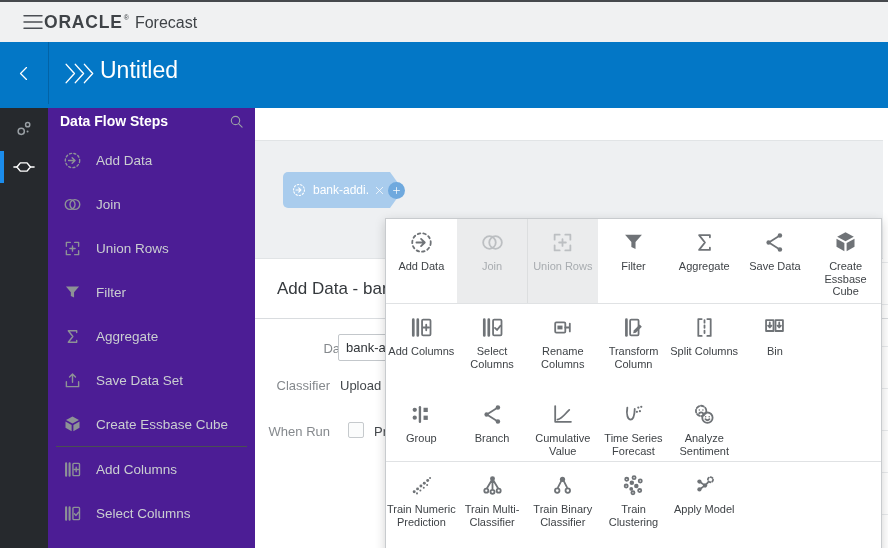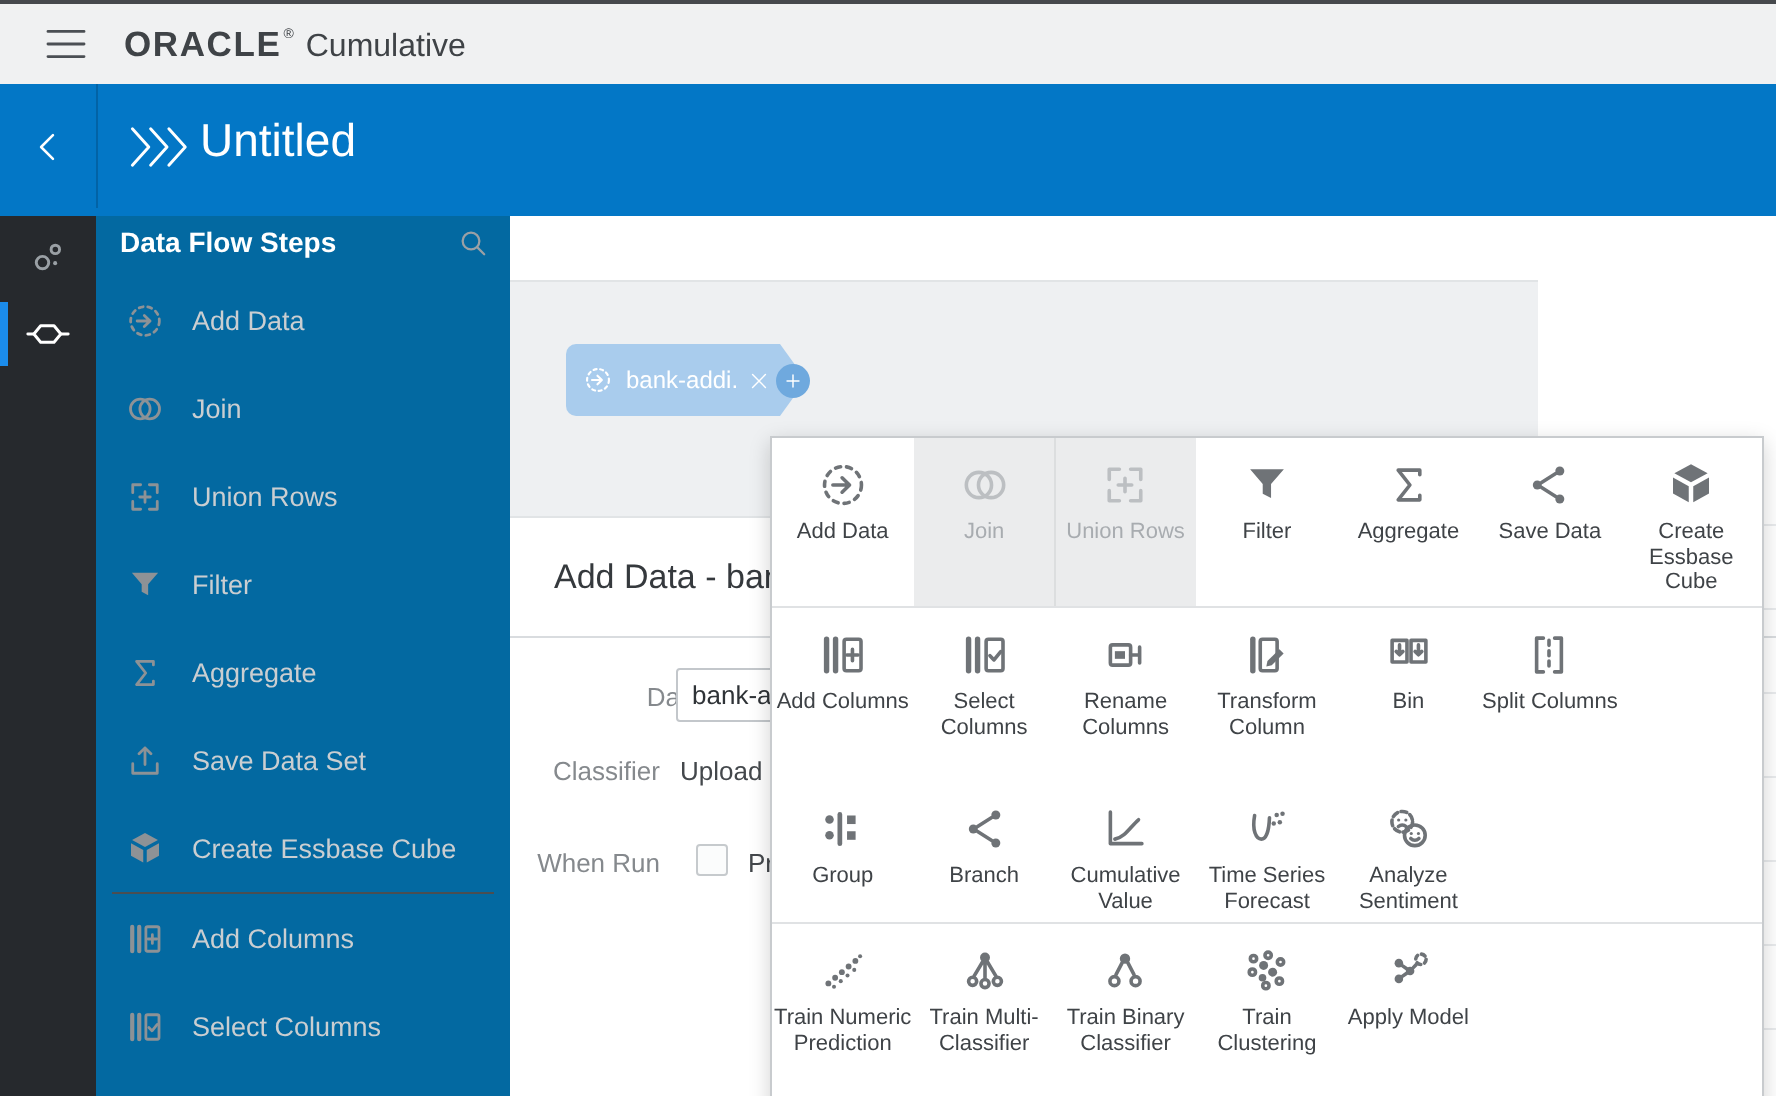--- a/index.html
+++ b/index.html
@@ -8,51 +8,51 @@
     font-family:"Liberation Sans","DejaVu Sans",sans-serif;
     background:#fff;-webkit-font-smoothing:antialiased;
   }
   .icon{display:inline-block;line-height:0;}
   .icon svg{width:100%;height:100%;}
 
   
   .window-edge{position:absolute;top:0;left:0;width:888px;height:2px;background:#46494d;z-index:60;}
   .topbar{position:absolute;top:2px;left:0;width:888px;height:40px;background:#f0f1f2;display:flex;align-items:center;z-index:10;}
   .hamburger{margin-left:22px;width:22px;height:18px;color:#4b4f54;cursor:pointer;}
-  .brand-wrap{margin-left:18px;display:flex;align-items:baseline;color:#3f4347;}
+  .brand-wrap{display:flex;align-items:baseline;color:#3f4347;}
   .brand{font-size:17.5px;font-weight:bold;letter-spacing:.8px;}
   .brand-mark{font-size:7px;margin-left:1px;align-self:flex-start;margin-top:2px;}
   .product{font-size:16px;margin-left:6px;font-weight:400;}
 
   .bluebar{position:absolute;top:42px;left:0;width:888px;height:66px;background:#0377c6;z-index:10;}
   .back-btn{position:absolute;left:0;top:0;width:48px;height:62px;display:flex;align-items:center;justify-content:center;color:#fff;cursor:pointer;}
   .back-btn .icon{width:19px;height:19px;}
   .bluebar-divider{position:absolute;left:48px;top:0;width:1px;height:62px;background:rgba(0,0,0,.16);}
   .flow-mark{position:absolute;left:63px;top:19px;width:31px;height:25px;color:#fff;}
   .doc-title{position:absolute;left:100px;top:15px;font-size:23px;color:#fff;font-weight:400;}
 
   
   .rail{position:absolute;left:0;top:104px;width:48px;height:444px;background:#26292d;z-index:9;padding-top:6px;box-sizing:border-box;}
   .rail-item{position:relative;height:38px;display:flex;align-items:center;justify-content:center;color:#9aa0a5;cursor:pointer;}
   .rail-item .icon{width:22px;height:22px;}
   .rail-item.selected{color:#fff;}
   .rail-item.selected::before{content:"";position:absolute;left:0;top:3px;bottom:3px;width:4px;background:#1b8ceb;}
 
   
-  .sidebar{position:absolute;left:48px;top:104px;width:207px;height:444px;background:#0369a1;z-index:9;overflow:hidden;}
+  .sidebar{position:absolute;left:48px;top:104px;width:207px;height:444px;background:#4c1d95;z-index:9;overflow:hidden;}
   .sb-header{display:flex;align-items:center;height:34px;padding:0 10px 0 12px;}
   .sb-title{flex:1;font-size:14px;font-weight:bold;color:#fff;}
   .sb-search{width:17px;height:17px;color:#9aa0a5;cursor:pointer;}
   .sb-item{height:44px;display:flex;align-items:center;padding-left:12px;color:#caced1;font-size:13.5px;cursor:pointer;}
   .sb-item .icon{width:21px;height:21px;color:#8d9296;margin-right:13px;margin-left:2px;flex:none;}
   .sb-divider{height:1px;background:#4a4e52;margin:0 8px;}
 
   
   .main{position:absolute;left:255px;top:104px;width:633px;height:444px;background:#fff;z-index:1;}
-  .canvas{position:absolute;left:0;top:36px;width:514px;height:117px;background:#eef0f2;border-top:1px solid #e1e4e6;border-bottom:1px solid #e1e4e6;}
+  .canvas{position:absolute;left:0;top:36px;width:628px;height:117px;background:#eef0f2;border-top:1px solid #e1e4e6;border-bottom:1px solid #e1e4e6;}
   .node{position:absolute;left:28px;top:31px;height:36px;display:flex;cursor:pointer;}
   .node-body{background:#a9cced;border-radius:5px 0 0 5px;display:flex;align-items:center;padding:0 1px 0 8px;}
   .node-icon{width:16px;height:16px;color:#fff;margin-right:6px;flex:none;}
   .node-label{color:#fff;font-size:12px;white-space:nowrap;}
   .node-close{border:none;background:none;padding:0 4px;margin-left:1px;color:#fff;cursor:pointer;line-height:0;}
   .node-close .icon{width:11px;height:11px;}
   .node-point{width:0;height:0;border-top:18px solid transparent;border-bottom:18px solid transparent;border-left:13px solid #a9cced;}
   .node-plus{position:absolute;left:133px;top:41px;width:17px;height:17px;border-radius:50%;background:#6fa9de;color:#fff;display:flex;align-items:center;justify-content:center;cursor:pointer;border:none;padding:0;}
   .node-plus .icon{width:11px;height:11px;}
 
@@ -93,21 +93,21 @@
 
 <div class="window-edge"></div>
 
 <div class="topbar">
   <span class="icon hamburger"><svg viewBox="0 0 24 20" stroke="currentColor" fill="none" stroke-width="1.6" stroke-linecap="round" stroke-linejoin="round">
         <path d="M2 3h20M2 10h20M2 17h20"></path>
       </svg></span>
   <div class="brand-wrap">
     <span class="brand">ORACLE</span>
     <span class="brand-mark">®</span>
-    <span class="product">Cumulative</span>
+    <span class="product">Forecast</span>
   </div>
 </div>
 
 <div class="bluebar">
   <div class="back-btn">
     <span class="icon"><svg viewBox="0 0 24 24" stroke="currentColor" fill="none" stroke-width="1.6" stroke-linecap="round" stroke-linejoin="round">
           <path d="M14.5 4.5L7 12l7.5 7.5"></path>
         </svg></span>
   </div>
   <div class="bluebar-divider"></div>
@@ -338,32 +338,32 @@
       <div class="menu-cell">
         <span class="icon"><svg viewBox="0 0 24 24" stroke="currentColor" fill="none" stroke-width="1.6" stroke-linecap="round" stroke-linejoin="round">
             <path d="M5.7 5v14" stroke-width="2.4"></path>
             <rect x="9" y="5" width="7.5" height="14" rx="1"></rect>
             <path d="M12.2 14.7l5.3-5.3 1.9 1.9-5.3 5.3-2.4.5z" fill="currentColor" stroke="none"></path>
           </svg></span>
         <div class="m-label">Transform Column</div>
       </div>
       <div class="menu-cell">
         <span class="icon"><svg viewBox="0 0 24 24" stroke="currentColor" fill="none" stroke-width="1.6" stroke-linecap="round" stroke-linejoin="round">
+            <path d="M9.5 4.5h-3v15h3M14.5 4.5h3v15h-3"></path>
+            <path d="M12 5.5v13" stroke-dasharray="2.2 2.4"></path>
+          </svg></span>
+        <div class="m-label">Split Columns</div>
+      </div>
+      <div class="menu-cell">
+        <span class="icon"><svg viewBox="0 0 24 24" stroke="currentColor" fill="none" stroke-width="1.6" stroke-linecap="round" stroke-linejoin="round">
             <rect x="4.5" y="5.5" width="6.6" height="9.6"></rect>
             <rect x="12.9" y="5.5" width="6.6" height="9.6"></rect>
             <path d="M7.8 7.5v4.4m0 0l-1.5-1.5m1.5 1.5l1.5-1.5M16.2 7.5v4.4m0 0l-1.5-1.5m1.5 1.5l1.5-1.5"></path>
           </svg></span>
         <div class="m-label">Bin</div>
-      </div>
-      <div class="menu-cell">
-        <span class="icon"><svg viewBox="0 0 24 24" stroke="currentColor" fill="none" stroke-width="1.6" stroke-linecap="round" stroke-linejoin="round">
-            <path d="M9.5 4.5h-3v15h3M14.5 4.5h3v15h-3"></path>
-            <path d="M12 5.5v13" stroke-dasharray="2.2 2.4"></path>
-          </svg></span>
-        <div class="m-label">Split Columns</div>
       </div>
     </div>
     <div class="menu-row r3">
       <div class="menu-cell">
         <span class="icon"><svg viewBox="0 0 24 24" stroke="currentColor" fill="none" stroke-width="1.6" stroke-linecap="round" stroke-linejoin="round">
             <circle cx="6" cy="7.8" r="1.9" fill="currentColor" stroke="none"></circle>
             <circle cx="6" cy="14.8" r="1.9" fill="currentColor" stroke="none"></circle>
             <path d="M10.6 5.5v13" stroke-width="2.1"></path>
             <rect x="13.8" y="6" width="3.8" height="3.8" fill="currentColor" stroke="none"></rect>
             <rect x="13.8" y="13" width="3.8" height="3.8" fill="currentColor" stroke="none"></rect>

